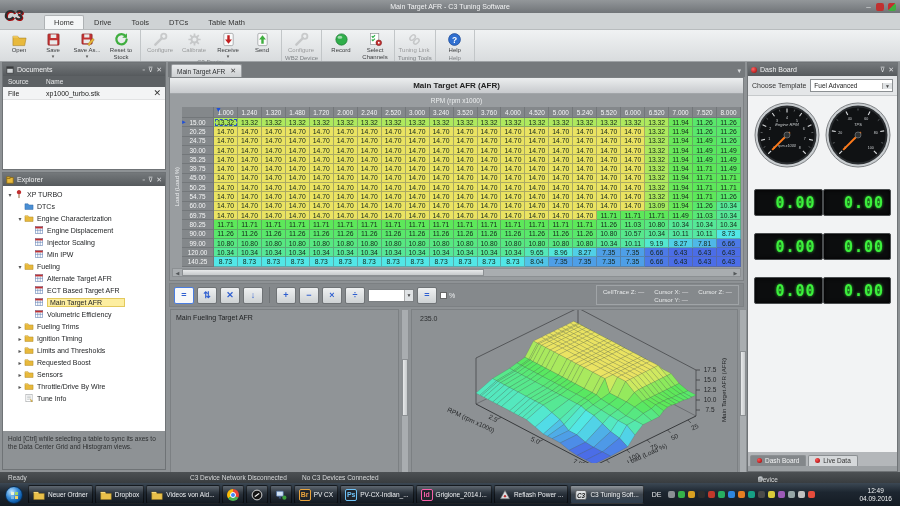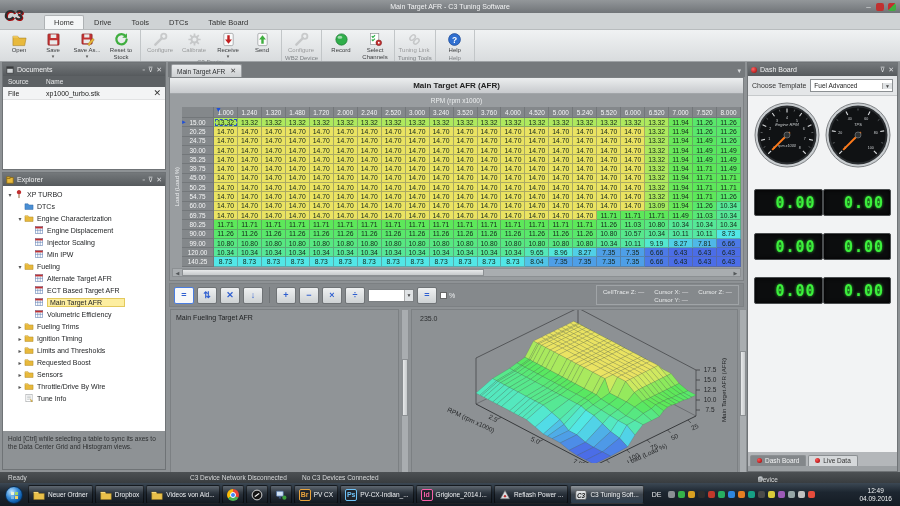--- a/index.html
+++ b/index.html
@@ -166,21 +166,21 @@
       <span>▢</span>
       <span>✕</span>
     </div>
   </div>
 
   <div id="ribbon-tabs">
       <div class="rtab active">Home</div>
       <div class="rtab">Drive</div>
       <div class="rtab">Tools</div>
       <div class="rtab">DTCs</div>
-      <div class="rtab">Table Board</div>
+      <div class="rtab">Table Math</div>
     </div>
   <div id="app-logo">C3</div>
   <div id="ribbon-quick">
     <span class="qicon" style="background:#c03030"></span>
     <span class="qicon" style="background:linear-gradient(135deg,#c03030 50%,#3fae3f 50%)"></span>
   </div>
   <div id="ribbon-body">
       <div class="rgroup">
         <div class="rgroup-btns">
           <div class="rbtn">

